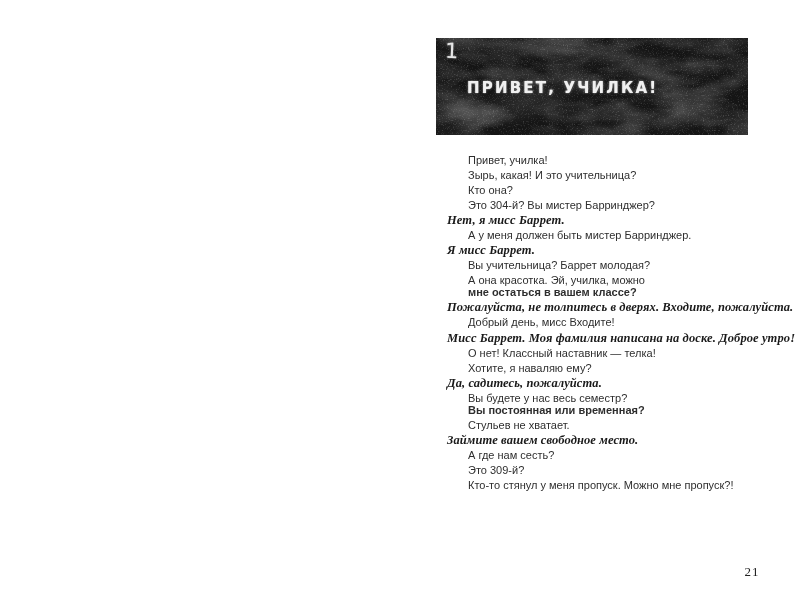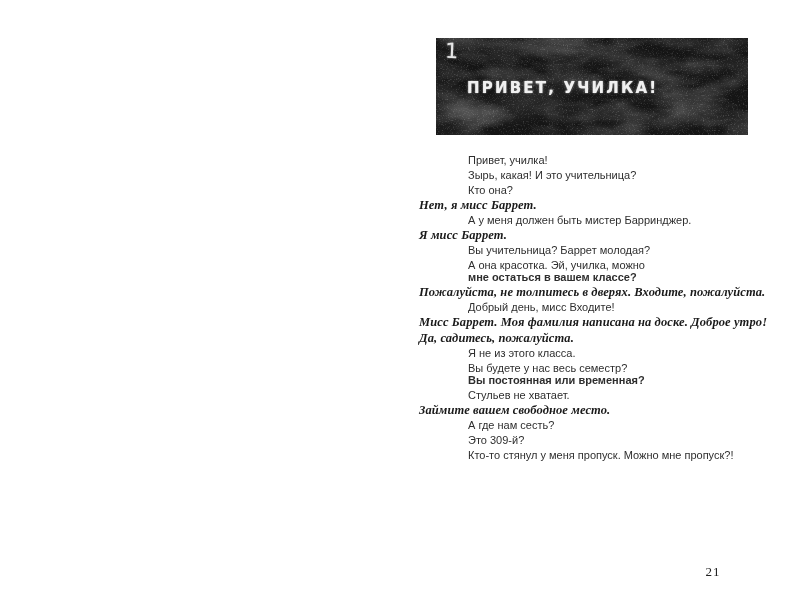--- a/index.html
+++ b/index.html
@@ -79,26 +79,27 @@
     white-space: nowrap;
   }
   .line.student { padding-left: 49px; }
   .line.teacher {
     font-family: "Liberation Serif", serif;
     font-style: italic;
     font-weight: 600;
     font-size: 12.5px;
     color: #1a1a1a;
     letter-spacing: 0.1px;
+    margin-left: 28px;
   }
   .line.tight { margin-top: -0.6px; font-weight: bold; }
 
   .page-number {
     position: absolute;
-    left: 687px;
+    left: 726px;
     top: 564px;
     width: 52px;
     text-align: center;
     font-family: "Liberation Serif", serif;
     font-size: 13px;
     letter-spacing: 1px;
     color: #222222;
   }
 </style>
 </head>
@@ -128,31 +129,33 @@
     <div class="smudge s4"></div>
     <div class="smudge s5"></div>
     <span class="chapter-num">1</span>
     <span class="board-title" style="color: rgb(240, 240, 240);">ПРИВЕТ, УЧИЛКА!</span>
   </div>
 
   <div class="dialogue">
       <div class="line student">Привет, училка!</div>
       <div class="line student">Зырь, какая! И это учительница?</div>
       <div class="line student">Кто она?</div>
+      <div class="line student">Это 304-й? Вы мистер Барринджер?</div>
       <div class="line teacher">Нет, я мисс Баррет.</div>
       <div class="line student">А у меня должен быть мистер Барринджер.</div>
       <div class="line teacher">Я мисс Баррет.</div>
       <div class="line student">Вы учительница? Баррет молодая?</div>
       <div class="line student">А она красотка. Эй, училка, можно</div>
       <div class="line student tight">мне остаться в вашем классе?</div>
       <div class="line teacher">Пожалуйста, не толпитесь в дверях. Входите, пожалуйста.</div>
       <div class="line student">Добрый день, мисс Входите!</div>
       <div class="line teacher">Мисс Баррет. Моя фамилия написана на доске. Доброе утро!</div>
+      <div class="line student">О нет! Классный наставник — телка!</div>
+      <div class="line student">Хотите, я наваляю ему?</div>
       <div class="line teacher">Да, садитесь, пожалуйста.</div>
-      <div class="line student">Я не из этого класса.</div>
       <div class="line student">Вы будете у нас весь семестр?</div>
       <div class="line student tight">Вы постоянная или временная?</div>
       <div class="line student">Стульев не хватает.</div>
       <div class="line teacher">Займите вашем свободное место.</div>
       <div class="line student">А где нам сесть?</div>
       <div class="line student">Это 309-й?</div>
       <div class="line student">Кто-то стянул у меня пропуск. Можно мне пропуск?!</div>
     </div>
 
   <div class="page-number">21</div>

